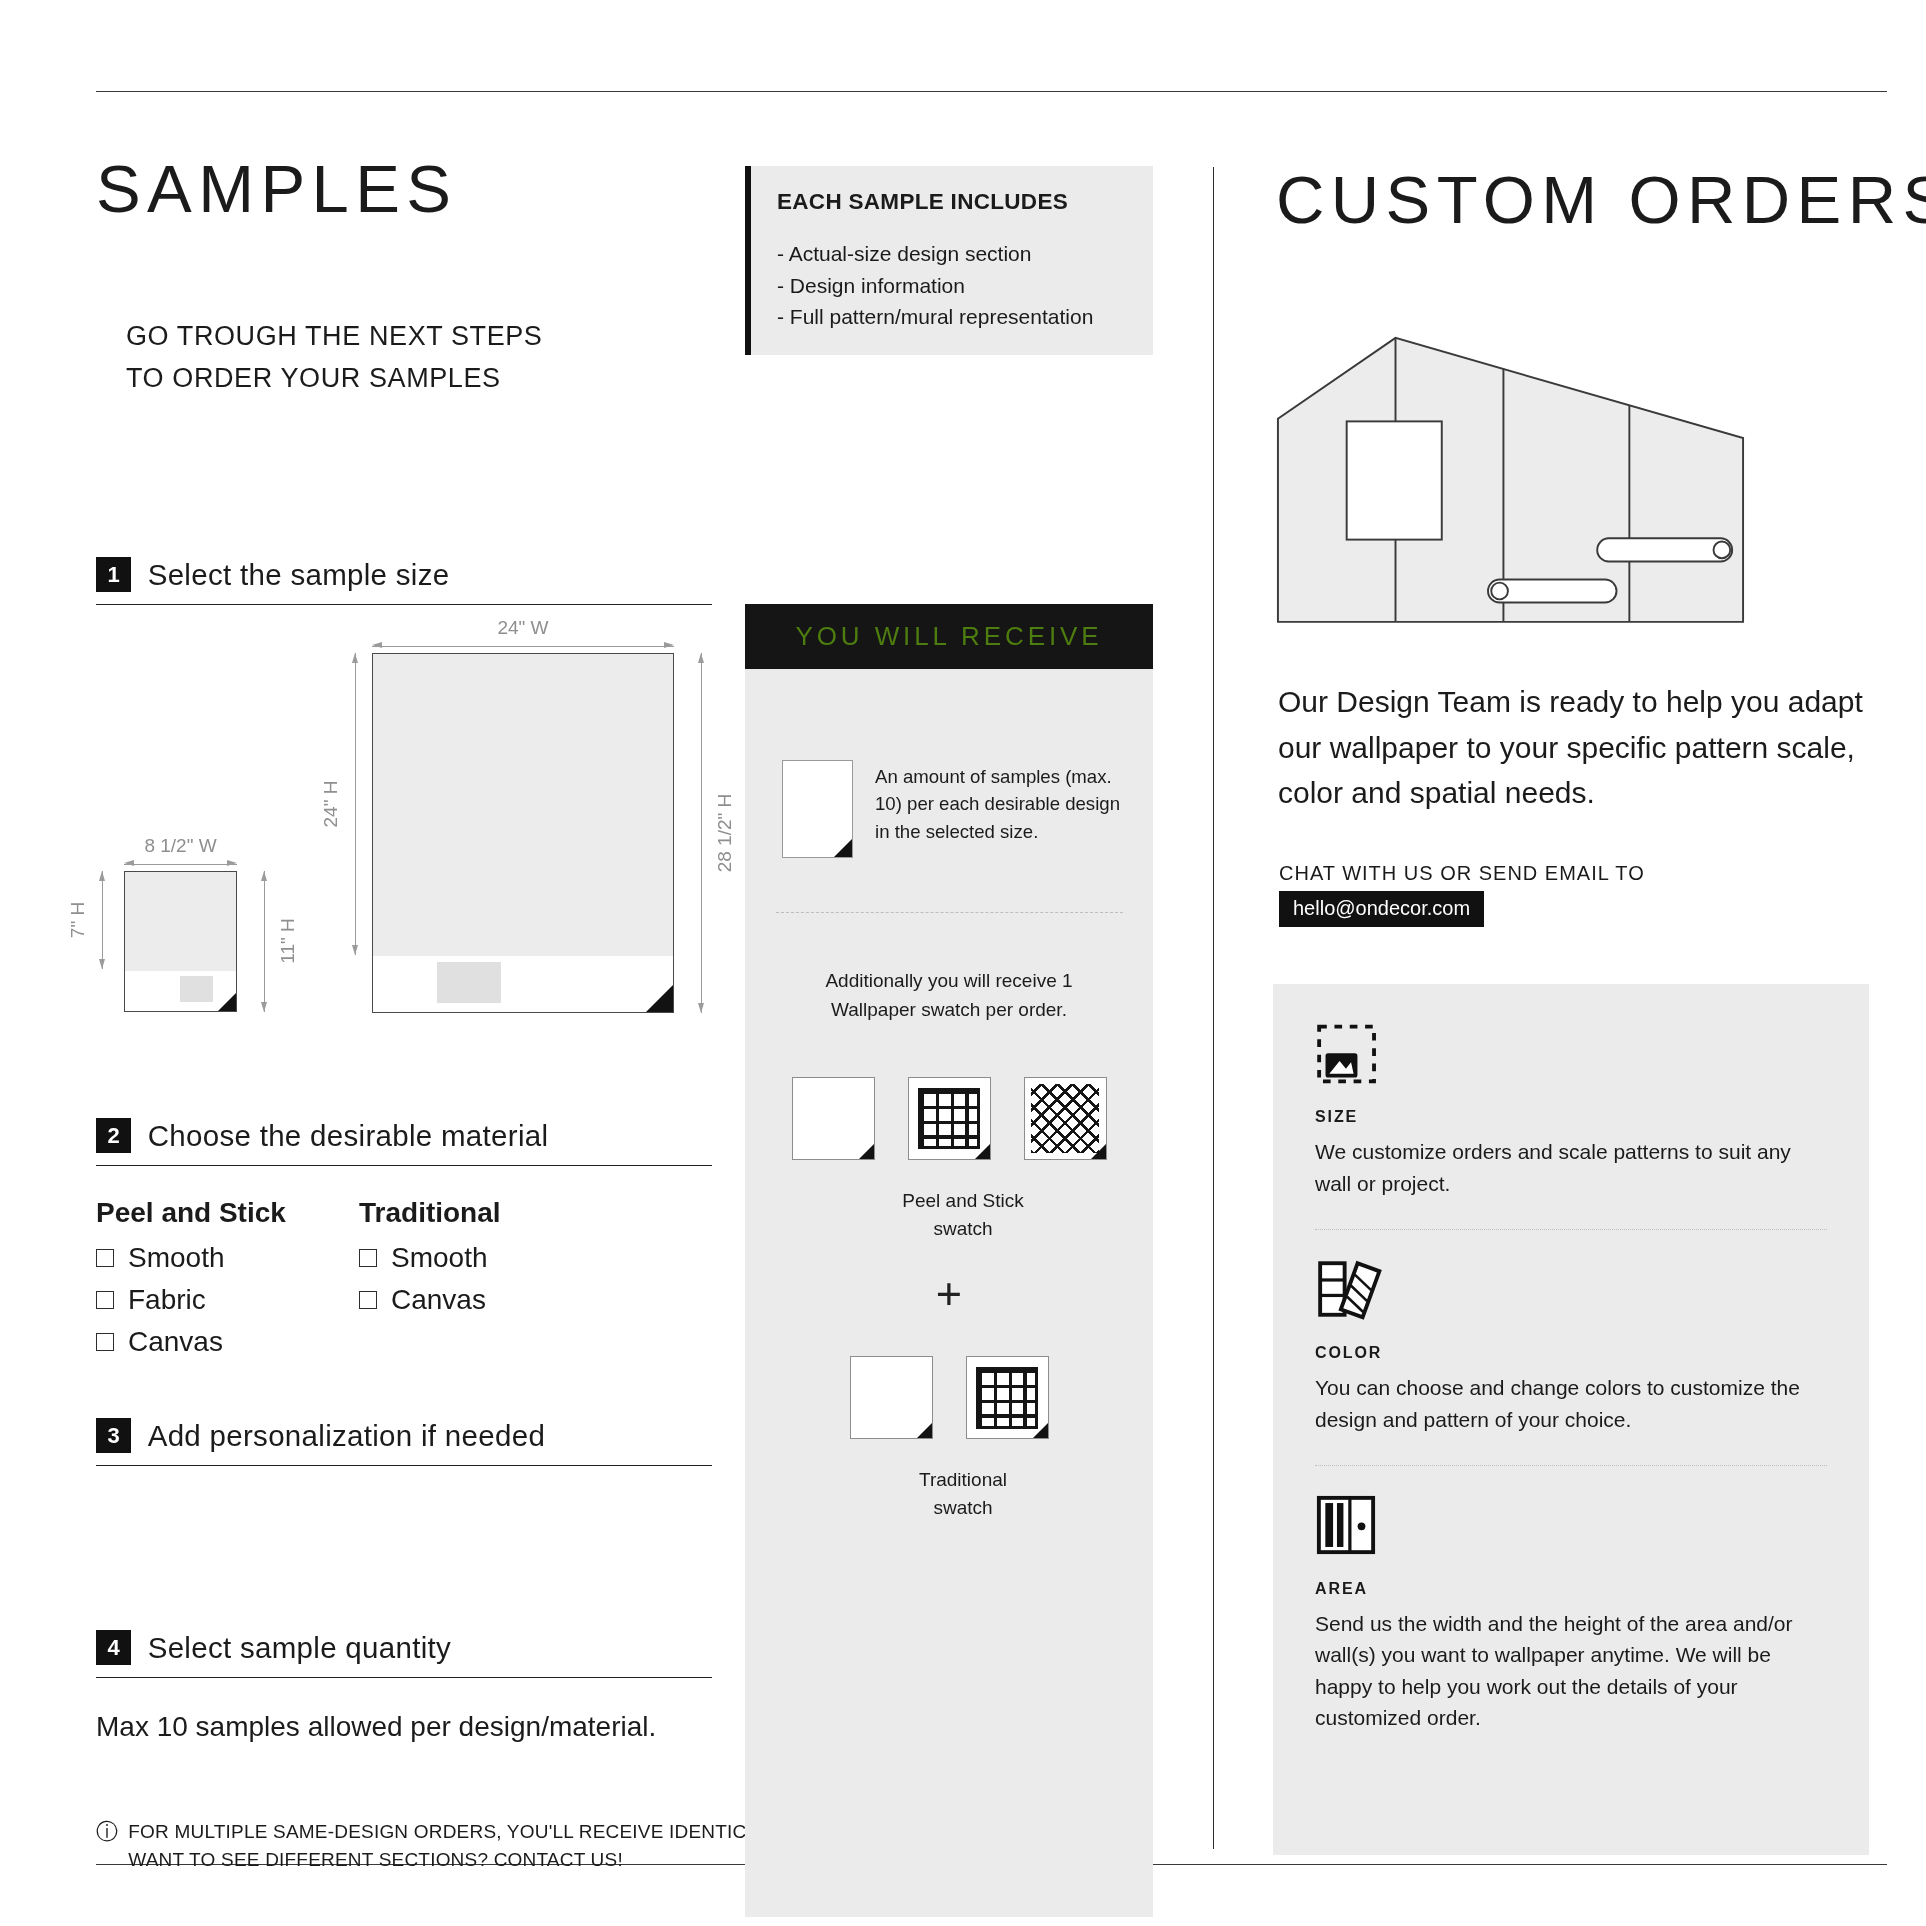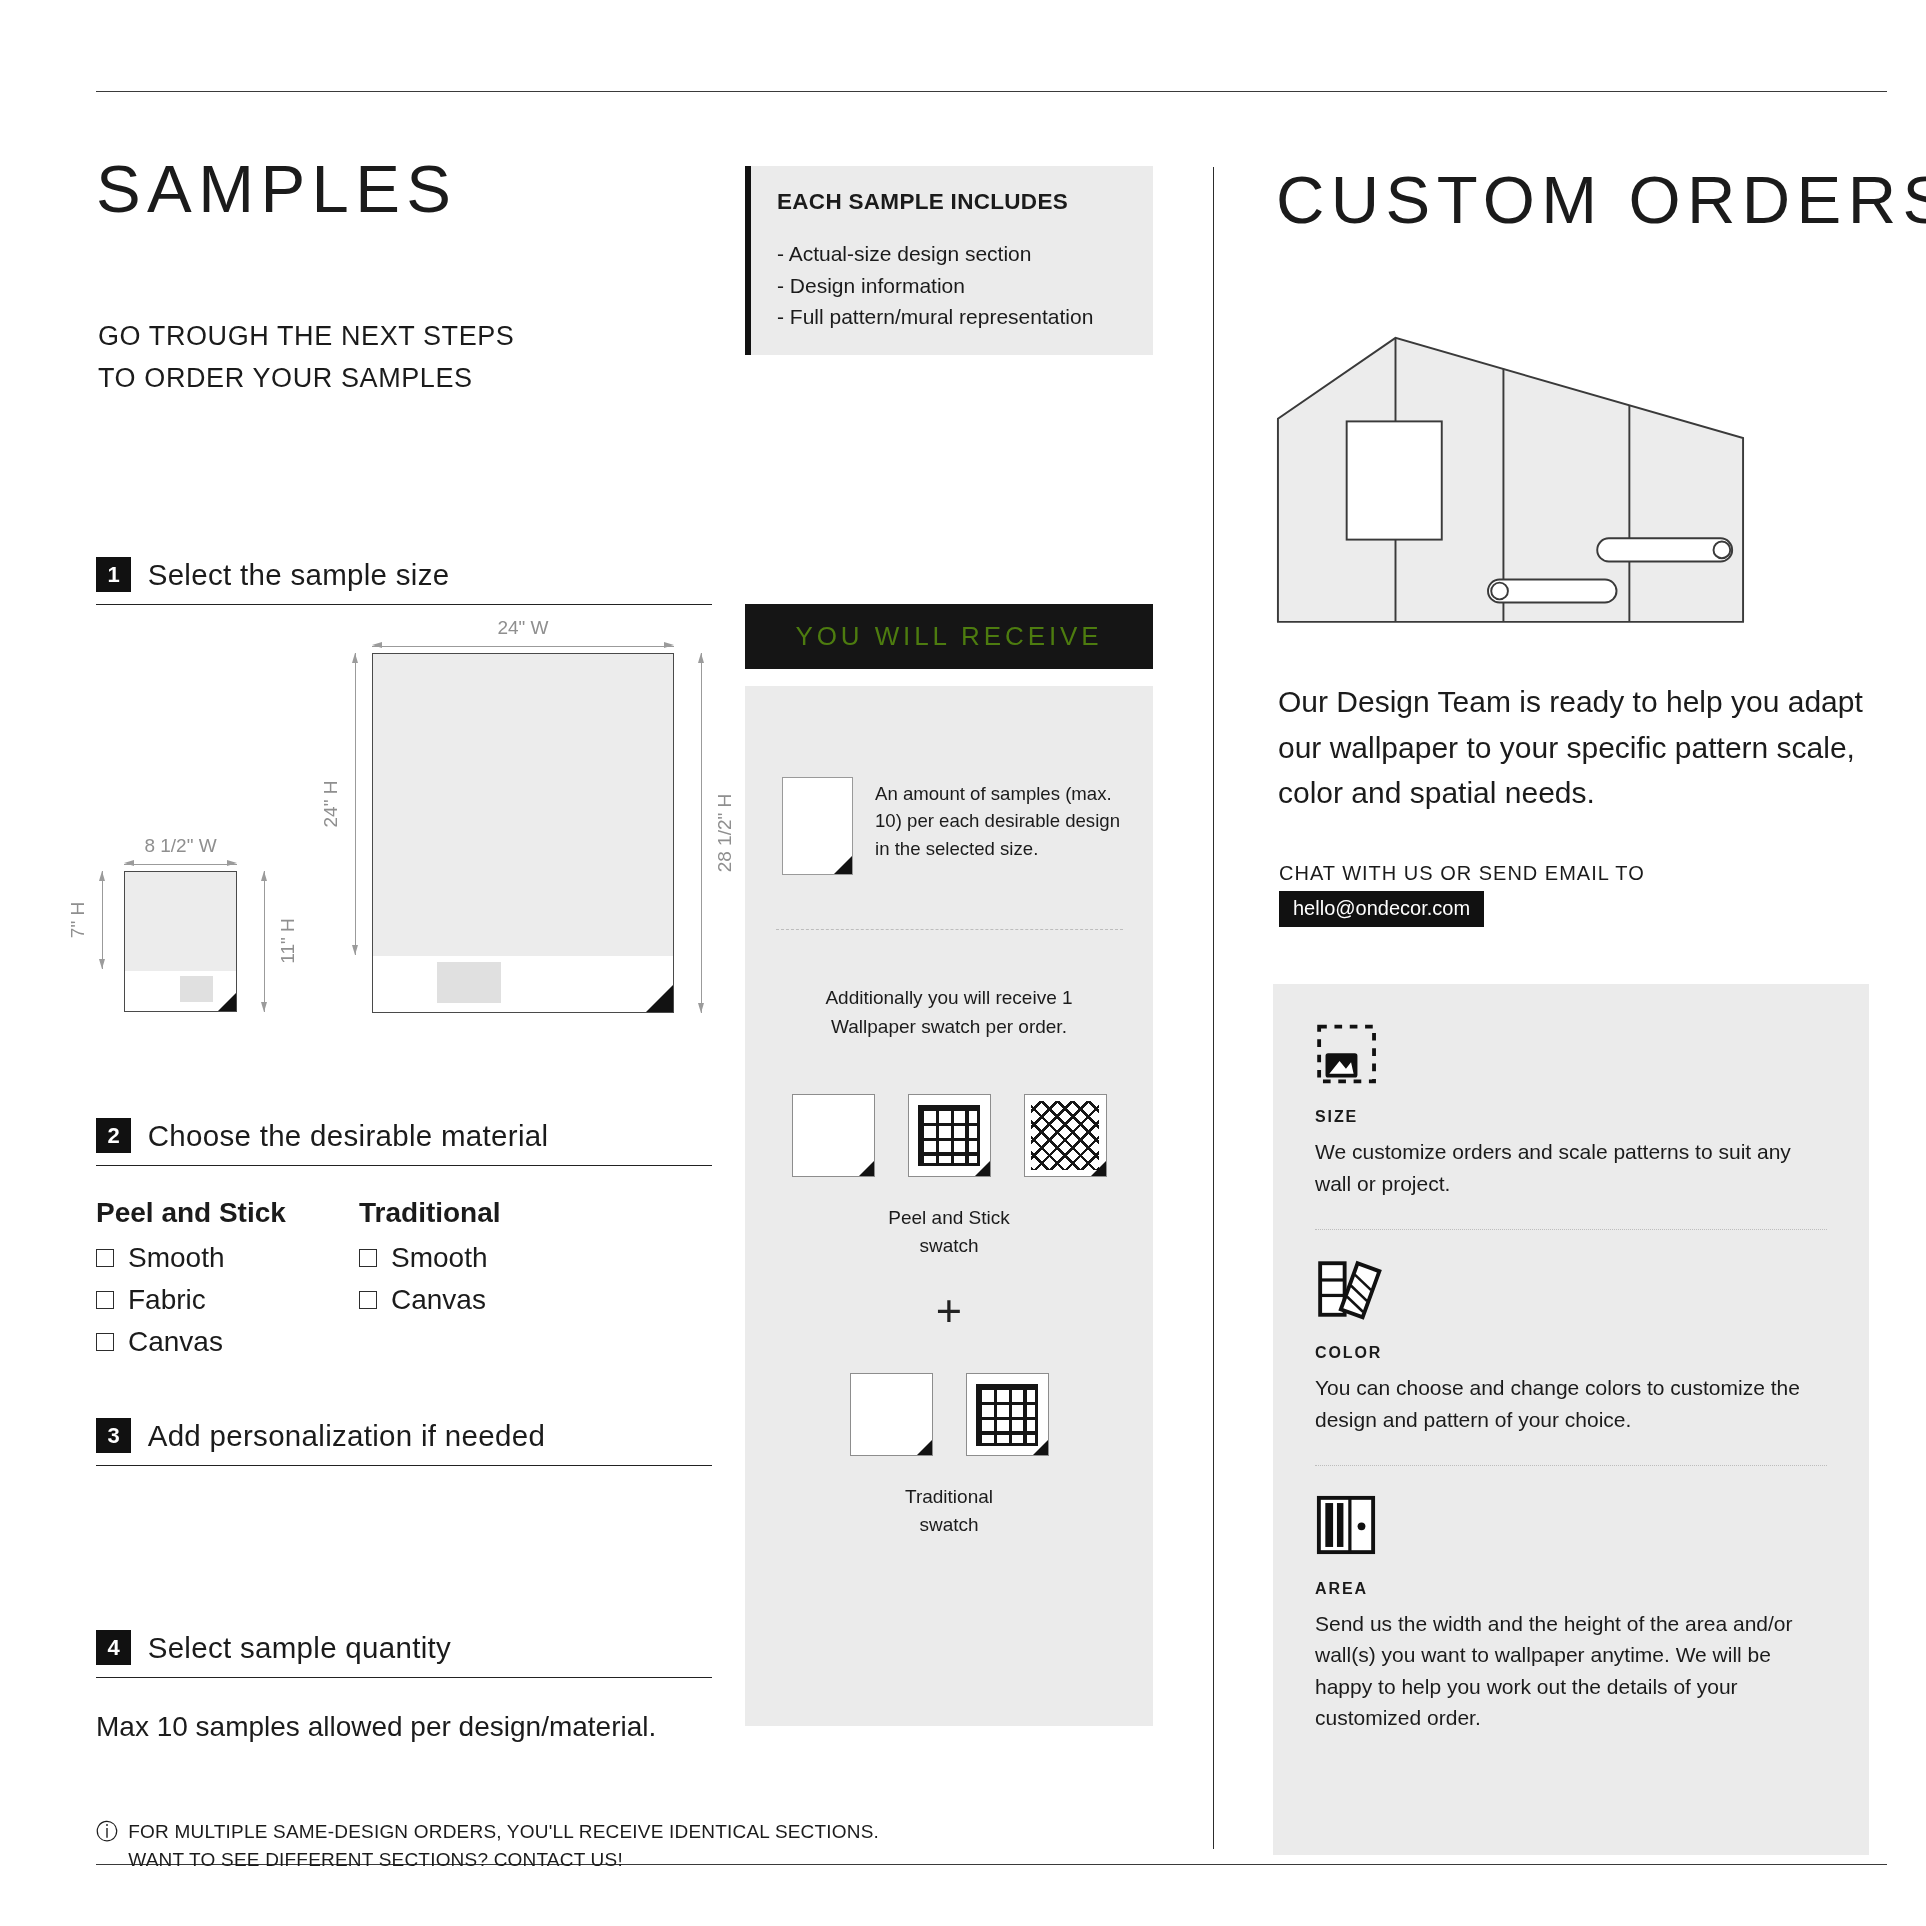--- a/index.html
+++ b/index.html
@@ -3,21 +3,21 @@
 <meta charset="utf-8">
 <style>
   * { margin:0; padding:0; box-sizing:border-box; }
   html,body { background:#ffffff; }
   body {
     width:1926px; height:1926px; position:relative; overflow:hidden;
     font-family:"Liberation Sans", sans-serif; color:#1b1b1b;
   }
   .hr-line { position:absolute; left:96px; width:1791px; border-top:1.3px solid #3a3a3a; }
   .display { font-size:67px; font-weight:500; letter-spacing:6.4px; white-space:nowrap; }
-  .pre { white-space:pre-line; }
+  .pre { white-space:pre-line;margin-left:28px; }
 
   
   .samples-title { position:absolute; left:96px; top:150px; }
   .samples-intro { position:absolute; left:98px; top:316px; font-size:27px; font-weight:500; letter-spacing:0.6px; line-height:1.55; }
 
   .includes-box { position:absolute; left:745px; top:166px; width:408px; background:#ebebeb;
                   border-left:6.4px solid #111; padding:23px 26px 22px 26px; }
   .includes-box h2 { font-size:22.5px; font-weight:700; letter-spacing:0.3px; margin-bottom:23px; }
   .inc-item { font-size:21px; line-height:1.5; padding-left:16.7px; text-indent:-16.7px; }
 
@@ -54,21 +54,21 @@
   .step-text { margin-top:28px; font-size:28px; line-height:1.5; width:591px; }
 
   .footnote { position:absolute; left:96px; top:1818px; width:822px; display:flex; gap:10.3px; }
   .footnote .i-ic { font-size:22px; line-height:1.3; }
   .footnote .txt { font-size:19px; letter-spacing:0.2px; line-height:1.45; font-weight:500; }
 
   
   .receive-header { position:absolute; left:745px; top:604px; width:408px; height:65px; background:#151515;
                     color:#4d7c0f; font-size:26px; letter-spacing:3.9px; font-weight:500;
                     display:flex; align-items:center; justify-content:center; }
-  .receive-panel { position:absolute; left:745px; top:686px; width:408px; height:1040px; background:#ebebeb; }
+  .receive-panel { position:absolute; left:745px; top:669px; width:408px; height:1248px; background:#ebebeb; }
   .sample-row { display:flex; gap:22px; padding:91px 26px 0 37px; }
   .page-icon { width:71px; height:98px; background:#fff; border:1.3px solid #9a9a9a; position:relative; flex:0 0 auto; }
   .sample-row .txt { font-size:18.6px; line-height:1.5; padding-top:2.6px; }
   .dash { border-top:1.3px dashed #bdbdbd; width:347px; margin:54px auto 0; }
   .additional { margin:54px 36px 0; text-align:center; font-size:19px; line-height:1.5; }
   .swatch-row { display:flex; justify-content:center; gap:33px; margin-top:53px; }
   .swatch { width:83px; height:83px; background:#fff; border:1.3px solid #8d8d8d; position:relative; }
   .pat { position:absolute; inset:9.6px; border:3.2px solid #151515; }
   .pat-grid { background-image:
       repeating-linear-gradient(#151515 0 3.2px, transparent 3.2px 14.8px),

